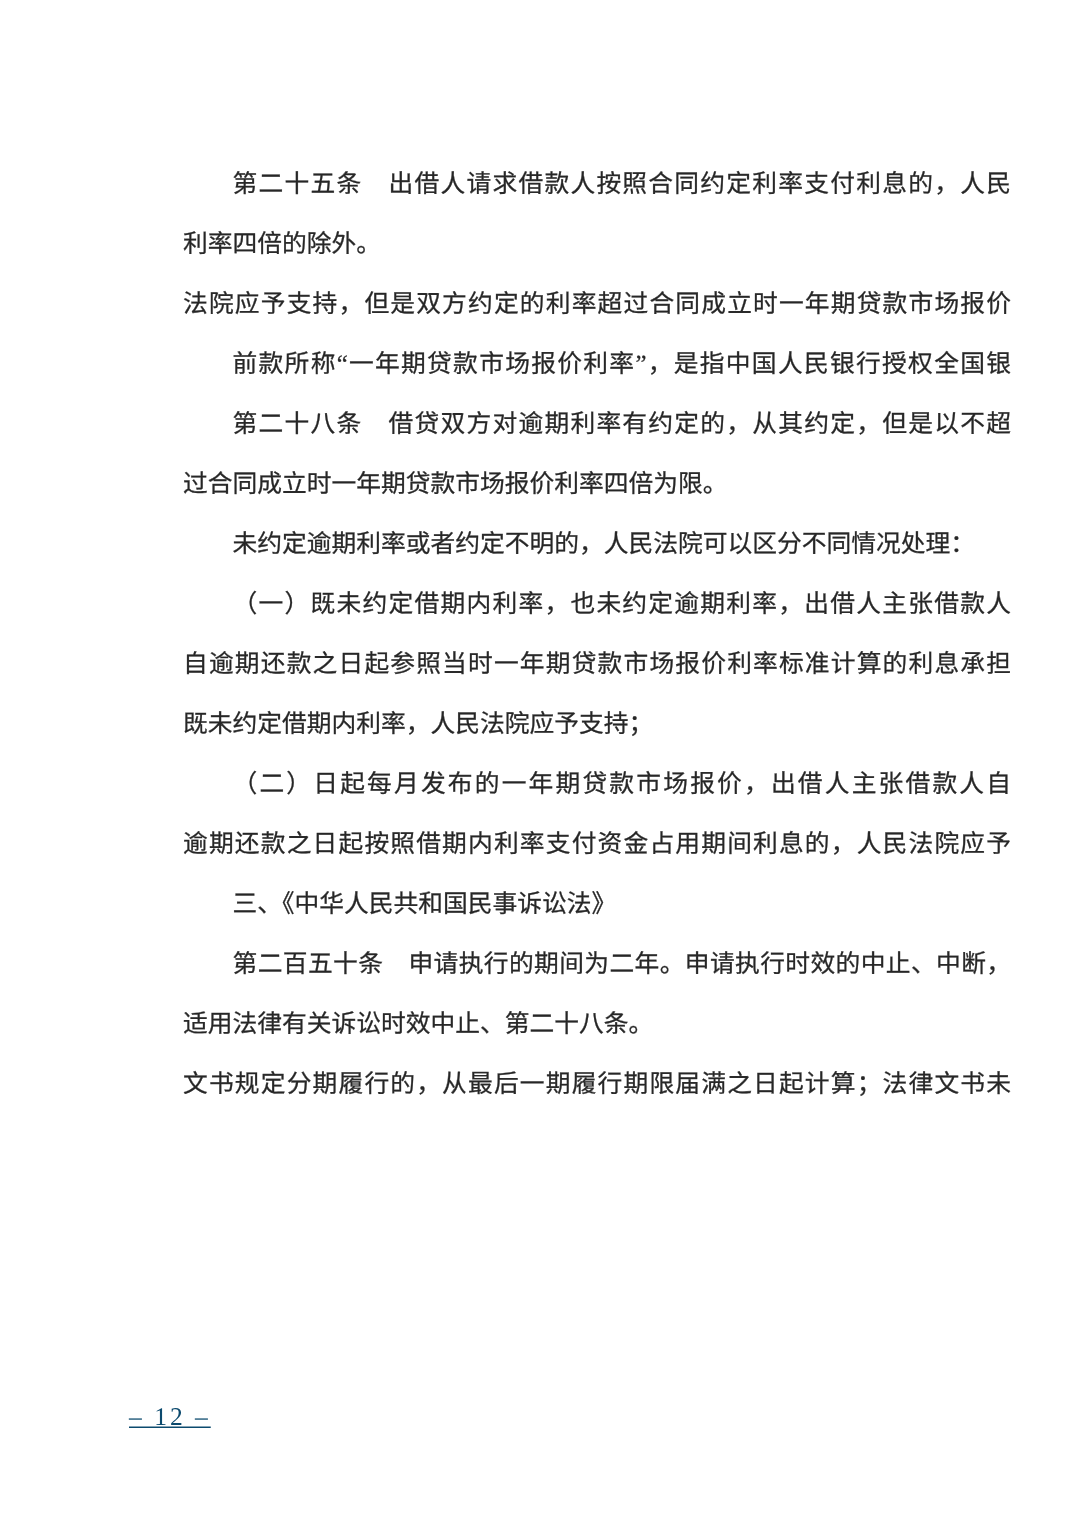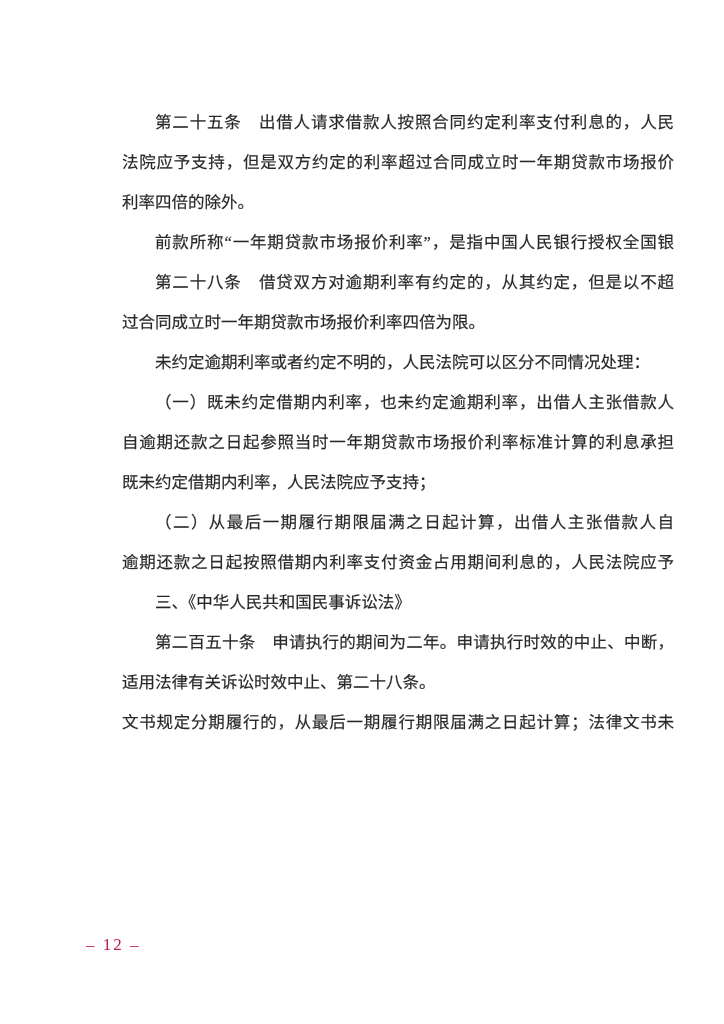--- a/index.html
+++ b/index.html
@@ -50,50 +50,51 @@
     padding-left: 33px;
   }
   .page-number {
     position: absolute;
     left: 86px;
     top: 933px;
     height: 24px;
     line-height: 24px;
     font-size: 17px;
     letter-spacing: 2px;
-    color: #be185d;
+    color: #0c4a6e;
+    text-decoration: underline;
   }
 </style>
 </head>
 <body>
 
 <div class="page">
   <div class="text-block" id="text-block">
       <div class="para">
         <div class="line fill ind">第二十五条　出借人请求借款人按照合同约定利率支付利息的，人民</div>
+        <div class="line">利率四倍的除外。</div>
         <div class="line fill">法院应予支持，但是双方约定的利率超过合同成立时一年期贷款市场报价</div>
-        <div class="line">利率四倍的除外。</div>
       </div>
       <div class="para">
         <div class="line fill ind">前款所称“一年期贷款市场报价利率”，是指中国人民银行授权全国银</div>
       </div>
       <div class="para">
         <div class="line fill ind">第二十八条　借贷双方对逾期利率有约定的，从其约定，但是以不超</div>
         <div class="line">过合同成立时一年期贷款市场报价利率四倍为限。</div>
       </div>
       <div class="para">
         <div class="line ind">未约定逾期利率或者约定不明的，人民法院可以区分不同情况处理：</div>
       </div>
       <div class="para">
         <div class="line fill ind">（一）既未约定借期内利率，也未约定逾期利率，出借人主张借款人</div>
         <div class="line fill">自逾期还款之日起参照当时一年期贷款市场报价利率标准计算的利息承担</div>
         <div class="line">既未约定借期内利率，人民法院应予支持；</div>
       </div>
       <div class="para">
-        <div class="line fill ind">（二）从最后一期履行期限届满之日起计算，出借人主张借款人自</div>
+        <div class="line fill ind">（二）日起每月发布的一年期贷款市场报价，出借人主张借款人自</div>
         <div class="line fill">逾期还款之日起按照借期内利率支付资金占用期间利息的，人民法院应予</div>
       </div>
       <div class="para">
         <div class="line ind">三、《中华人民共和国民事诉讼法》</div>
       </div>
       <div class="para">
         <div class="line fill ind">第二百五十条　申请执行的期间为二年。申请执行时效的中止、中断，</div>
         <div class="line">适用法律有关诉讼时效中止、第二十八条。</div>
       </div>
       <div class="para">

